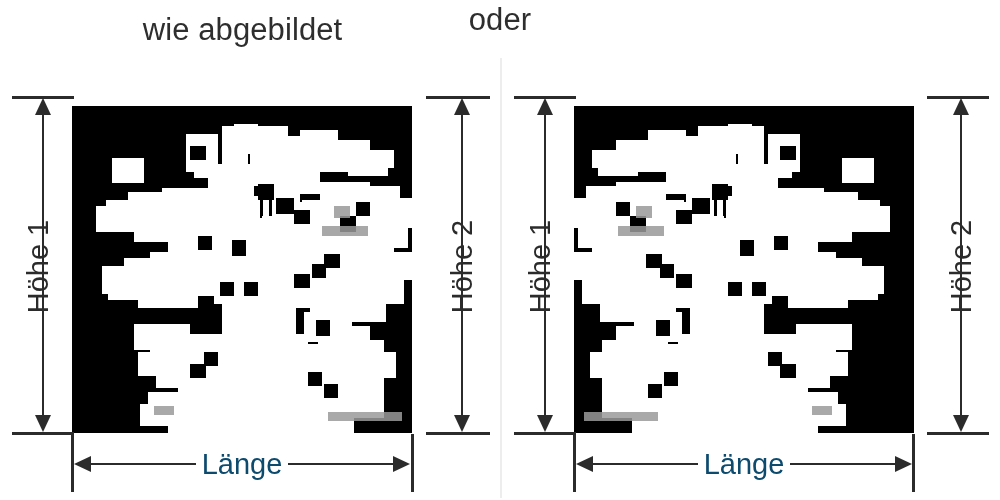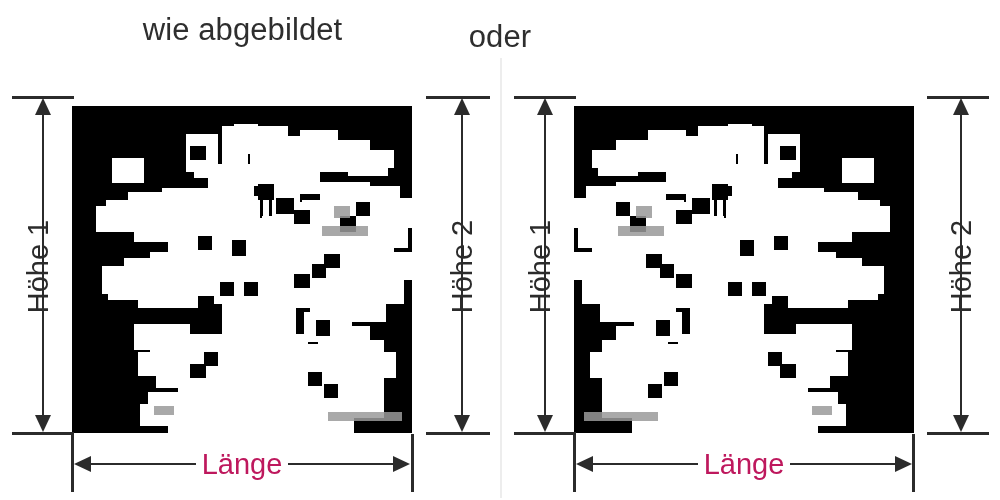--- a/index.html
+++ b/index.html
@@ -26,21 +26,21 @@
     position: absolute;
     font-size: 31px;
     line-height: 1;
     color: #2e2e2e;
     white-space: nowrap;
     text-align: center;
     font-weight: 400;
     letter-spacing: 0.1px;
   }
   #hdr-left   { left: 60px;  top: 14px; width: 365px; }
-  #hdr-or     { left: 430px; top: 21px; width: 140px; }
+  #hdr-or     { left: 430px; top: 4px; width: 140px; }
   #hdr-right  { left: 575px; top: 14px; width: 345px; }
 
   
   #divider {
     position: absolute;
     left: 500px;
     top: 58px;
     width: 2px;
     height: 440px;
     background: #ededed;
@@ -116,21 +116,21 @@
     white-space: nowrap;
     transform: rotate(-90deg);
     transform-origin: center center;
     text-align: center;
   }
   
   .hlabel {
     position: absolute;
     font-size: 29px;
     line-height: 1;
-    color: #be185d;
+    color: #0c4a6e;
     white-space: nowrap;
     text-align: center;
   }
 </style>
 </head>
 <body>
 
 <div id="stage">
 
   <div class="hdr" id="hdr-left">wie abgebildet</div>

